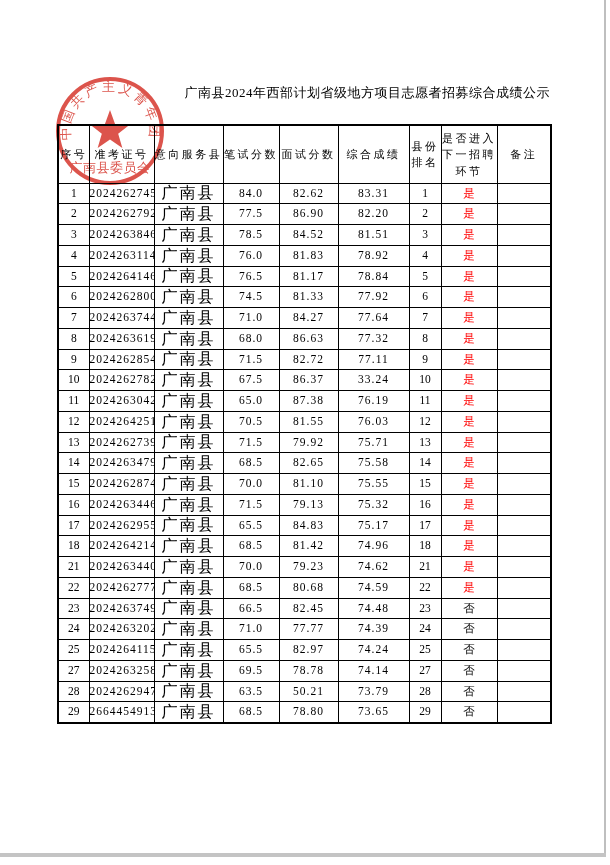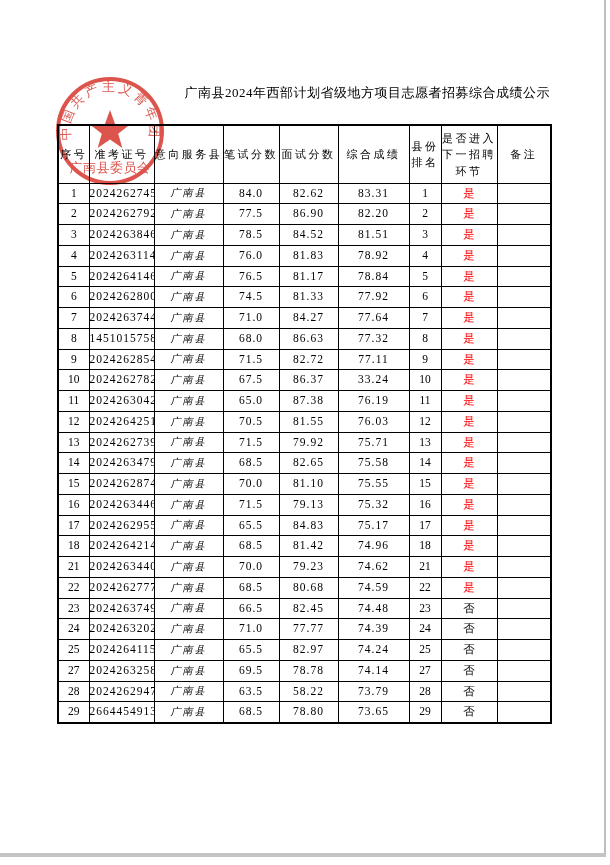--- a/index.html
+++ b/index.html
@@ -38,21 +38,21 @@
   .score-table{border:2px solid #000;}
   .score-table thead tr{height:58px;}
   .score-table tbody tr{height:20.75px;}
   .score-table th{
     font-weight:normal;font-size:11px;
     letter-spacing:2.5px;line-height:1.5;
     white-space:pre-line;
   }
   .score-table td{font-size:11.5px;line-height:1;}
   td.c-ticket{letter-spacing:1px;font-size:11.5px;}
-  td.c-county{letter-spacing:2px;font-size:10px;font-style:italic;}
+  td.c-county{letter-spacing:2px;font-size:16px;}
   td.c-written,td.c-interview,td.c-total{letter-spacing:1px;}
 
   .seal{
     position:absolute;left:48px;top:68px;
     mix-blend-mode:multiply;
     opacity:0.92;
     pointer-events:none;
   }
 </style>
 </head>
@@ -163,21 +163,21 @@
           <td class="c-county">广南县</td>
           <td class="c-written">71.0</td>
           <td class="c-interview">84.27</td>
           <td class="c-total">77.64</td>
           <td class="c-rank">7</td>
           <td class="c-next" style="color: rgb(255, 0, 0);">是</td>
           <td class="c-remark"></td>
         </tr>
         <tr>
           <td class="c-no">8</td>
-          <td class="c-ticket">1451015758</td>
+          <td class="c-ticket">2024263619</td>
           <td class="c-county">广南县</td>
           <td class="c-written">68.0</td>
           <td class="c-interview">86.63</td>
           <td class="c-total">77.32</td>
           <td class="c-rank">8</td>
           <td class="c-next" style="color: rgb(255, 0, 0);">是</td>
           <td class="c-remark"></td>
         </tr>
         <tr>
           <td class="c-no">9</td>
@@ -353,21 +353,21 @@
           <td class="c-total">74.14</td>
           <td class="c-rank">27</td>
           <td class="c-next" style="color: rgb(0, 0, 0);">否</td>
           <td class="c-remark"></td>
         </tr>
         <tr>
           <td class="c-no">28</td>
           <td class="c-ticket">2024262947</td>
           <td class="c-county">广南县</td>
           <td class="c-written">63.5</td>
-          <td class="c-interview">58.22</td>
+          <td class="c-interview">50.21</td>
           <td class="c-total">73.79</td>
           <td class="c-rank">28</td>
           <td class="c-next" style="color: rgb(0, 0, 0);">否</td>
           <td class="c-remark"></td>
         </tr>
         <tr>
           <td class="c-no">29</td>
           <td class="c-ticket">2664454913</td>
           <td class="c-county">广南县</td>
           <td class="c-written">68.5</td>

